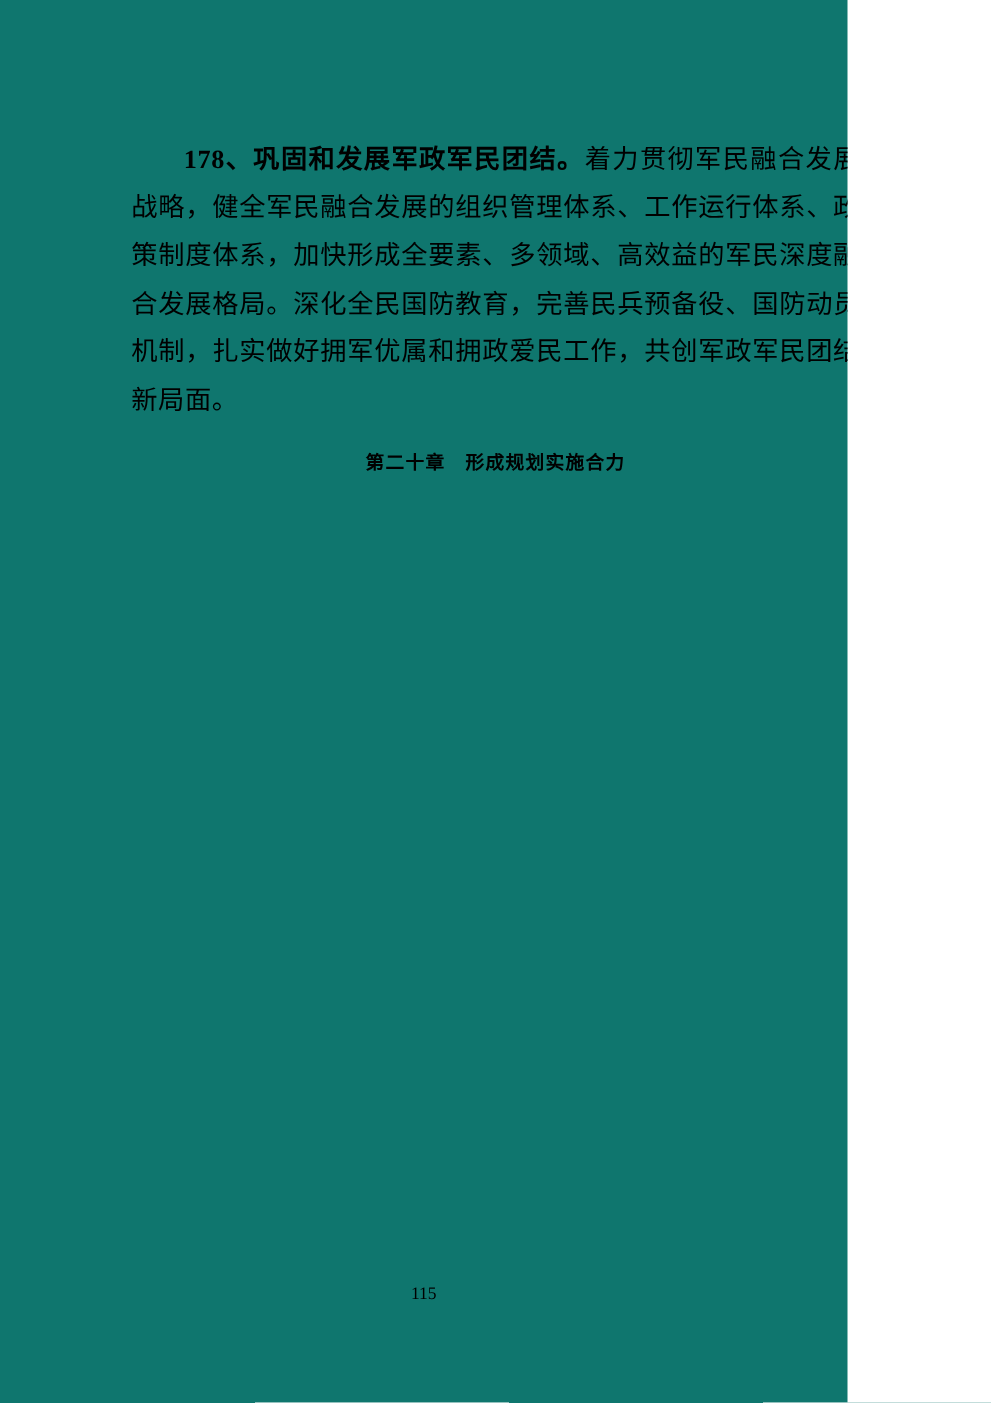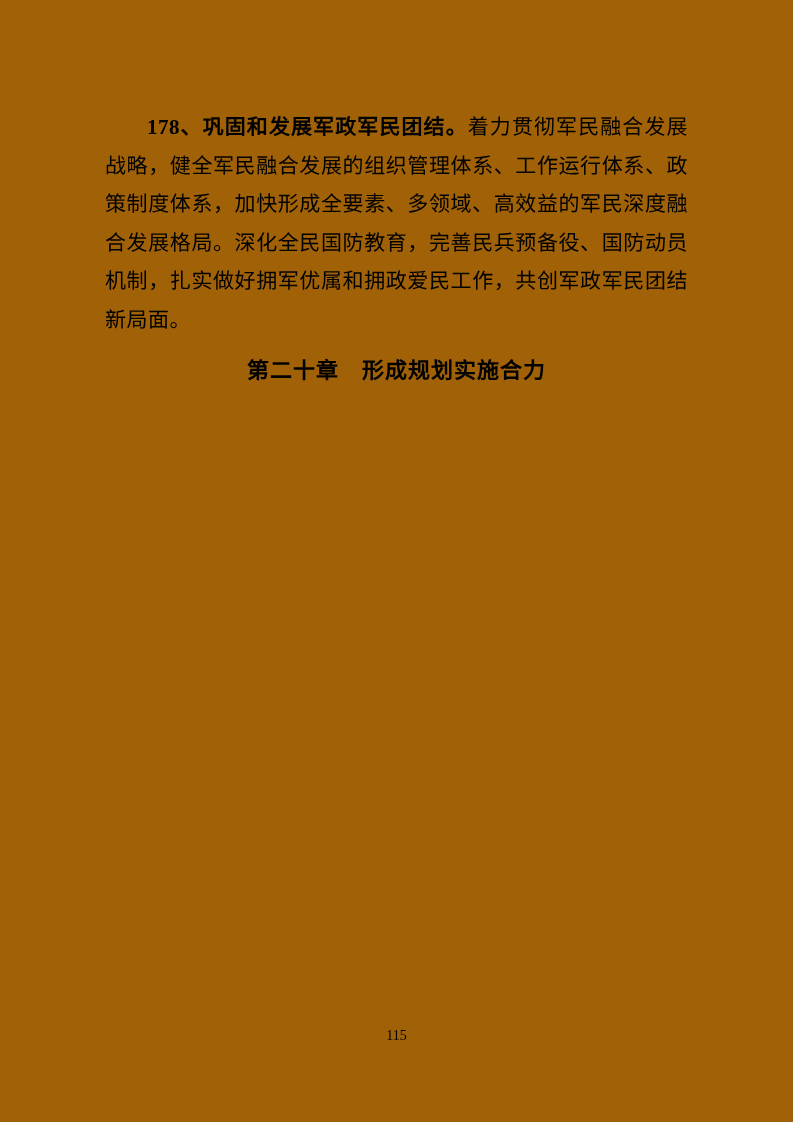--- a/index.html
+++ b/index.html
@@ -2,23 +2,23 @@
 <html lang="zh-CN"><head>
 <meta charset="utf-8">
 <style>
   html, body {
     margin: 0;
     padding: 0;
     background: #ffffff;
   }
   .page {
     position: relative;
-    width: 793px;
+    width: 678px;
     height: 1122px;
-    background: #a16207;
+    background: #0f766e;
     overflow: hidden;
     font-family: "Liberation Serif", "DejaVu Serif", serif;
     color: #000000;
   }
   .content {
     position: absolute;
     left: 105px;
     top: 108px;
     width: 583px;
   }
@@ -34,21 +34,21 @@
   }
   .para-number {
     font-weight: bold;
     font-family: "Liberation Serif", "DejaVu Serif", serif;
   }
   .para-lead {
     font-weight: bold;
   }
   .chapter-heading {
     margin: 16px 0 36px 0;
-    font-size: 22px;
+    font-size: 15px;
     line-height: 32px;
     font-weight: bold;
     text-align: center;
     text-indent: 0;
     letter-spacing: 1px;
     font-family: "Liberation Sans", "DejaVu Sans", sans-serif;
   }
   .page-number {
     position: absolute;
     left: 0;

